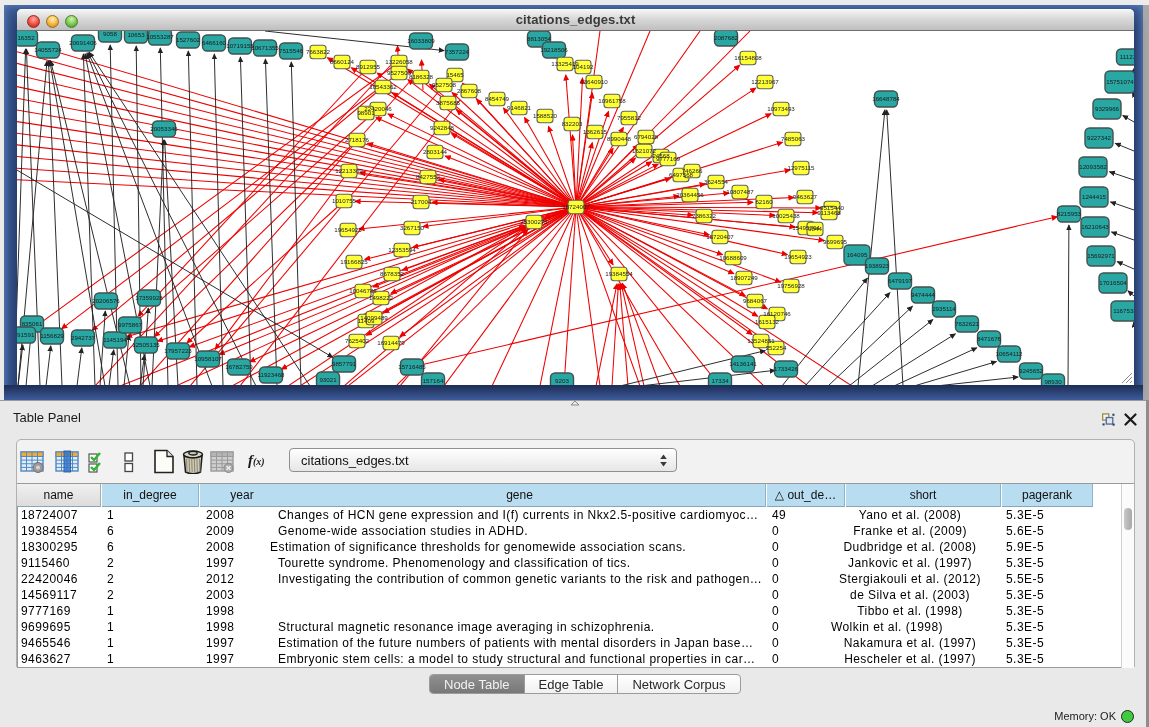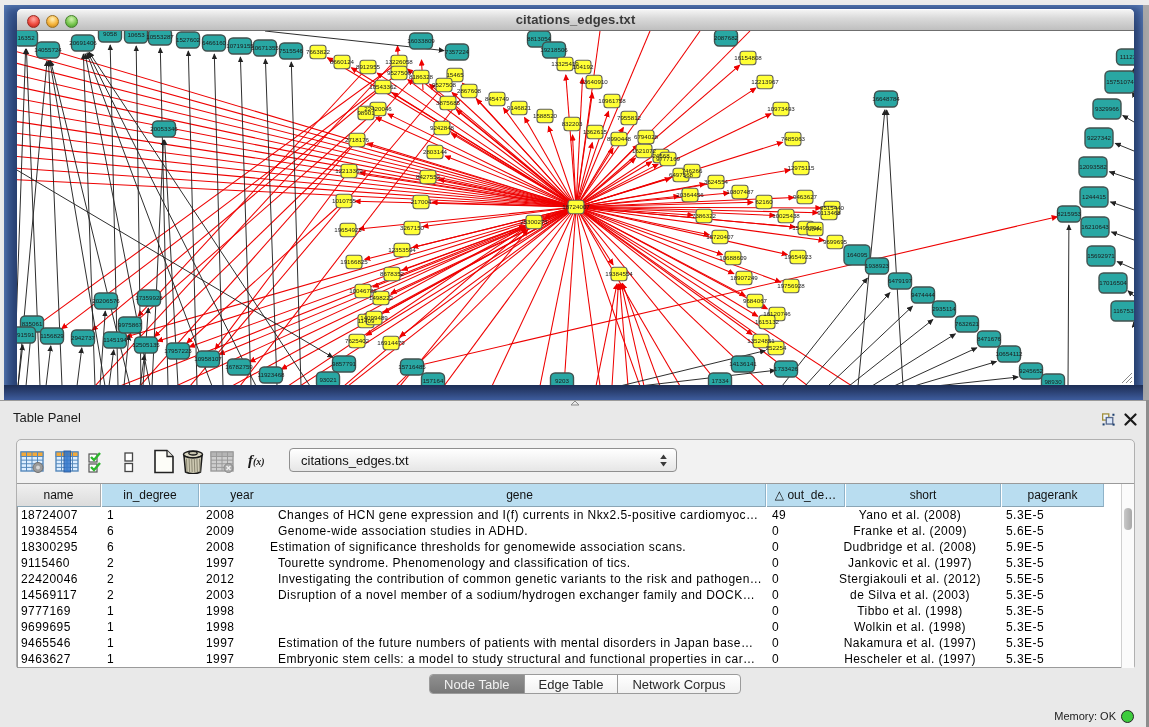--- a/index.html
+++ b/index.html
@@ -637,21 +637,21 @@
       <path d="M4.5,12.5 L7.8,8 L1.2,8 Z" fill="#3a3a3a"></path>
     </svg>
 </div>
 <div id="tbl"></div>
 <div class="hc" style="left:17px;width:84px;background:linear-gradient(#f0f0f0,#dcdcdc);border-right:1px solid #aaa">name</div>
 <div class="hc" style="left:102px;width:97px">in_degree</div>
 <div class="hc" style="left:200px;width:85px">year</div>
 <div class="hc" style="left:274px;width:492px">gene</div>
 <div class="hc" style="left:767px;width:78px">△ out_de…</div>
 <div class="hc" style="left:846px;width:155px">short</div>
-<div class="hc" style="left:1002px;width:102px">pagerank</div>
+<div class="hc" style="left:1002px;width:91px">pagerank</div>
 <div class="row" style="top:507px">
     <span style="left:4px">18724007</span>
     <span style="left:90px">1</span>
     <span style="left:189px">2008</span>
     <span style="left:261px">Changes of HCN gene expression and I(f) currents in Nkx2.5-positive cardiomyoc…</span>
     <span style="left:755px">49</span>
     <span class="ctr" style="left:817px;width:152px">Yano et al. (2008)</span>
     <span style="left:989px">5.3E-5</span>
   </div>
 <div class="row" style="top:523px">
@@ -687,39 +687,39 @@
     <span style="left:189px">2012</span>
     <span style="left:261px">Investigating the contribution of common genetic variants to the risk and pathogen…</span>
     <span style="left:755px">0</span>
     <span class="ctr" style="left:817px;width:152px">Stergiakouli et al. (2012)</span>
     <span style="left:989px">5.5E-5</span>
   </div>
 <div class="row" style="top:587px">
     <span style="left:4px">14569117</span>
     <span style="left:90px">2</span>
     <span style="left:189px">2003</span>
-    <span style="left:261px">Disruption of a novel member of a sodium/hydrogen exchanger family and DOCK…</span>
     <span style="left:755px">0</span>
     <span class="ctr" style="left:817px;width:152px">de Silva et al. (2003)</span>
     <span style="left:989px">5.3E-5</span>
   </div>
 <div class="row" style="top:603px">
     <span style="left:4px">9777169</span>
     <span style="left:90px">1</span>
     <span style="left:189px">1998</span>
     <span style="left:755px">0</span>
     <span class="ctr" style="left:817px;width:152px">Tibbo et al. (1998)</span>
     <span style="left:989px">5.3E-5</span>
   </div>
 <div class="row" style="top:619px">
     <span style="left:4px">9699695</span>
     <span style="left:90px">1</span>
     <span style="left:189px">1998</span>
-    <span style="left:755px">0</span>
-    <span class="ctr" style="left:817px;width:152px">Wolkin et al. (1998)</span>
+    <span style="left:261px">Structural magnetic resonance image averaging in schizophrenia.</span>
+    <span style="left:755px">0</span>
+    <span class="ctr" style="left:794px;width:152px">Wolkin et al. (1998)</span>
     <span style="left:989px">5.3E-5</span>
   </div>
 <div class="row" style="top:635px">
     <span style="left:4px">9465546</span>
     <span style="left:90px">1</span>
     <span style="left:189px">1997</span>
     <span style="left:261px">Estimation of the future numbers of patients with mental disorders in Japan base…</span>
     <span style="left:755px">0</span>
     <span class="ctr" style="left:817px;width:152px">Nakamura et al. (1997)</span>
     <span style="left:989px">5.3E-5</span>

